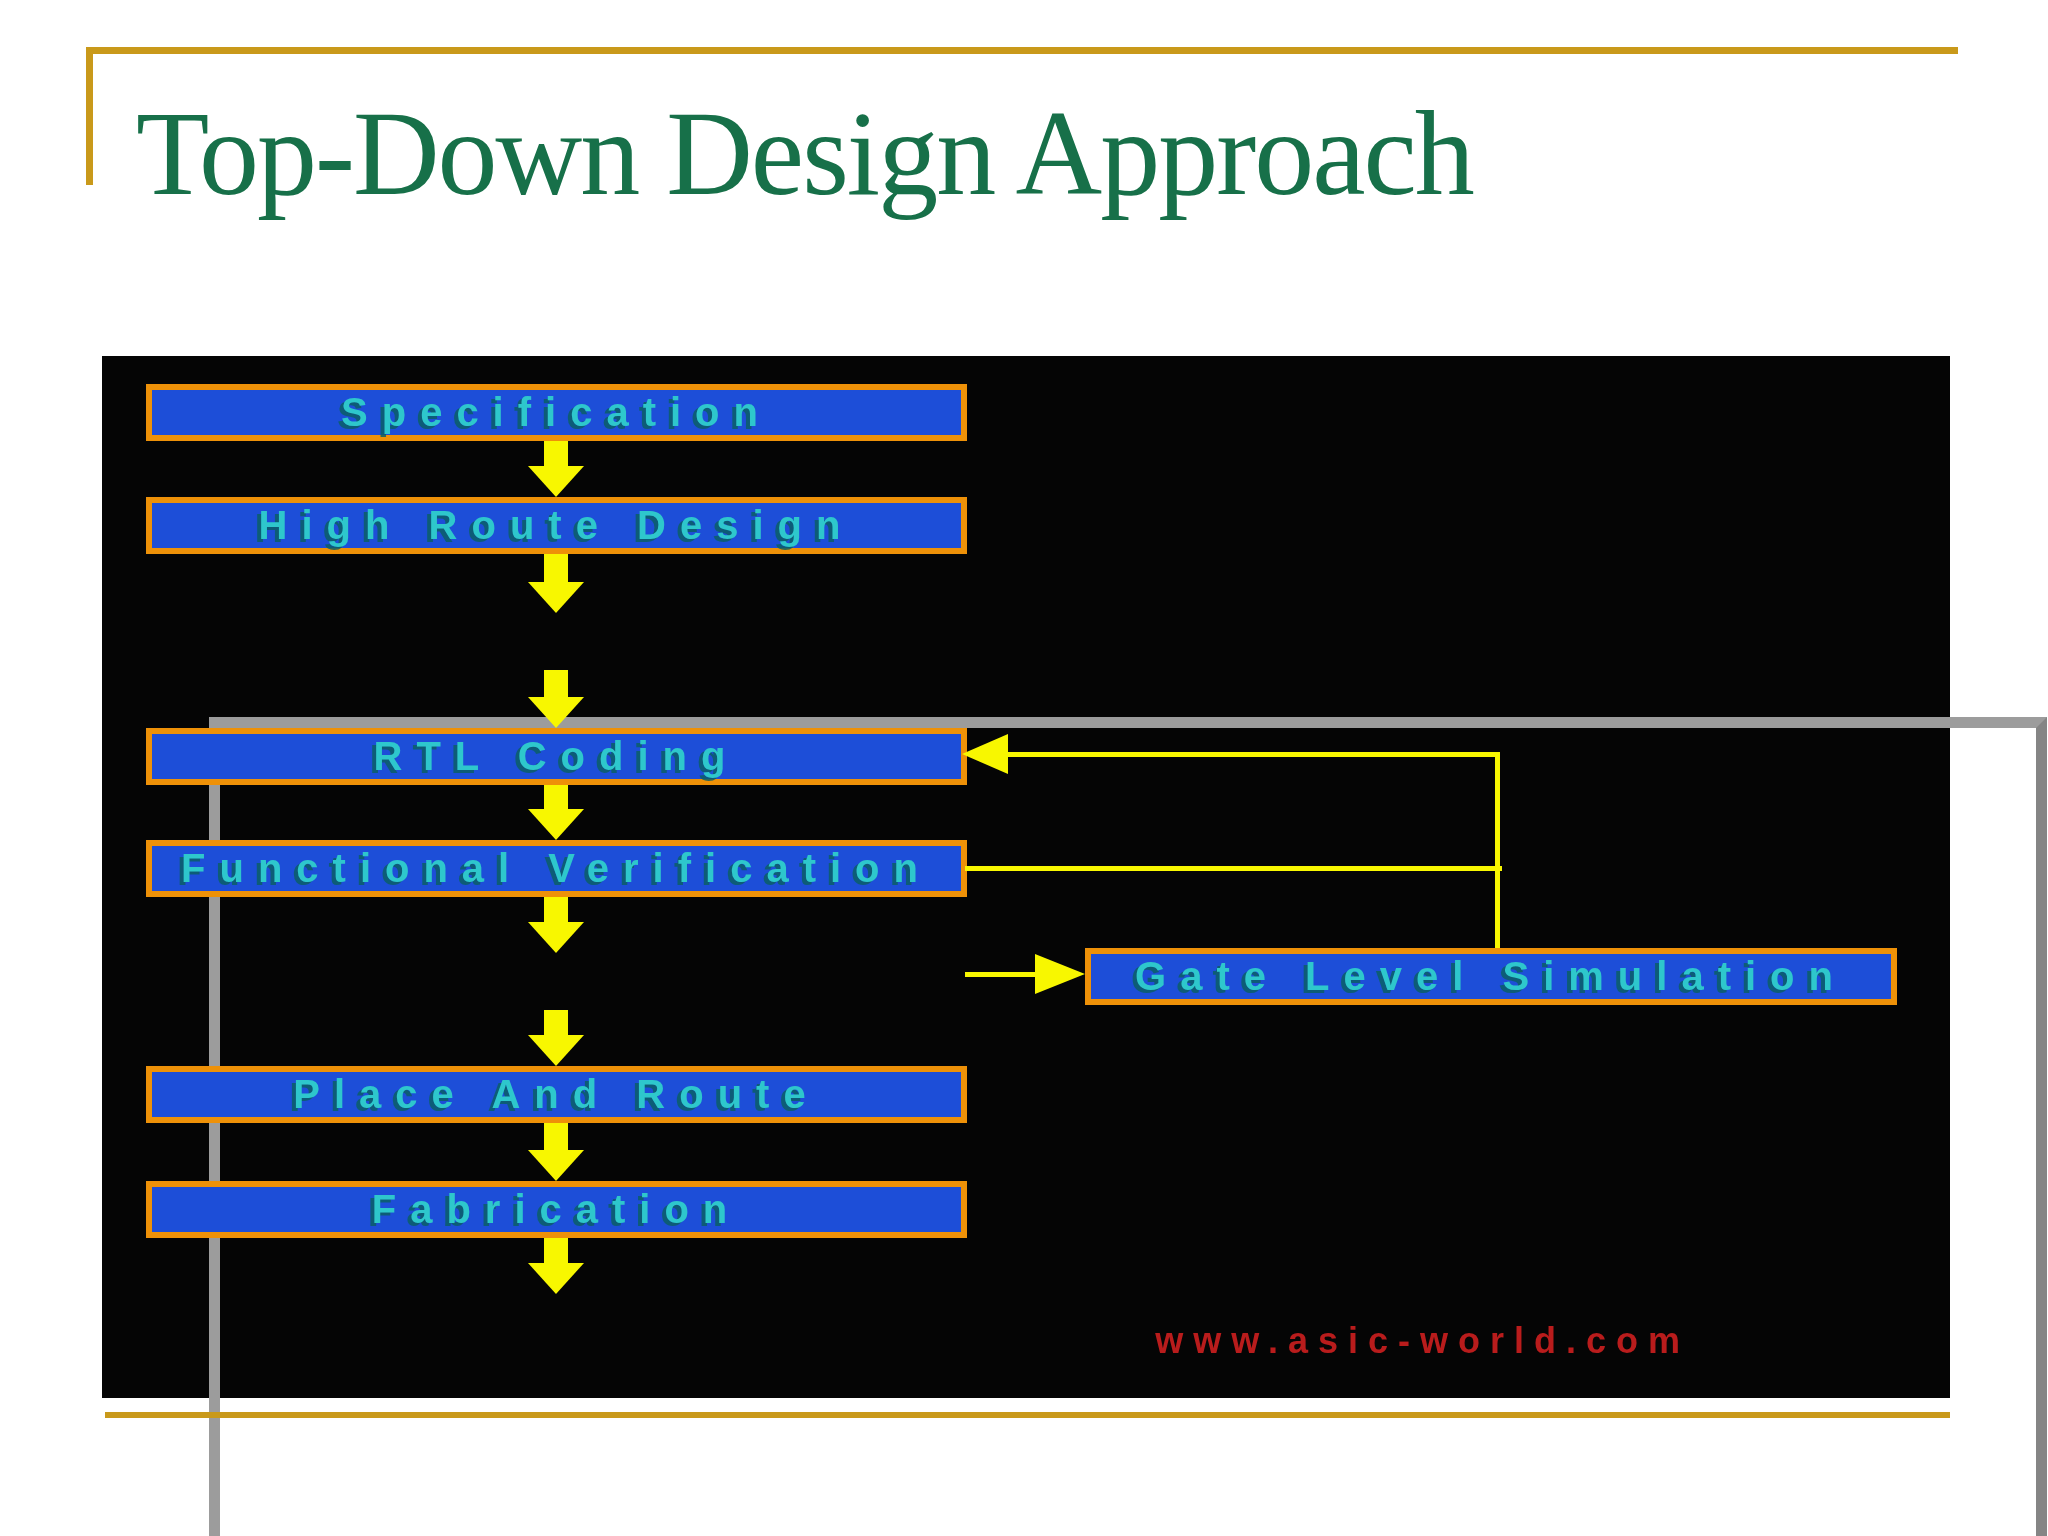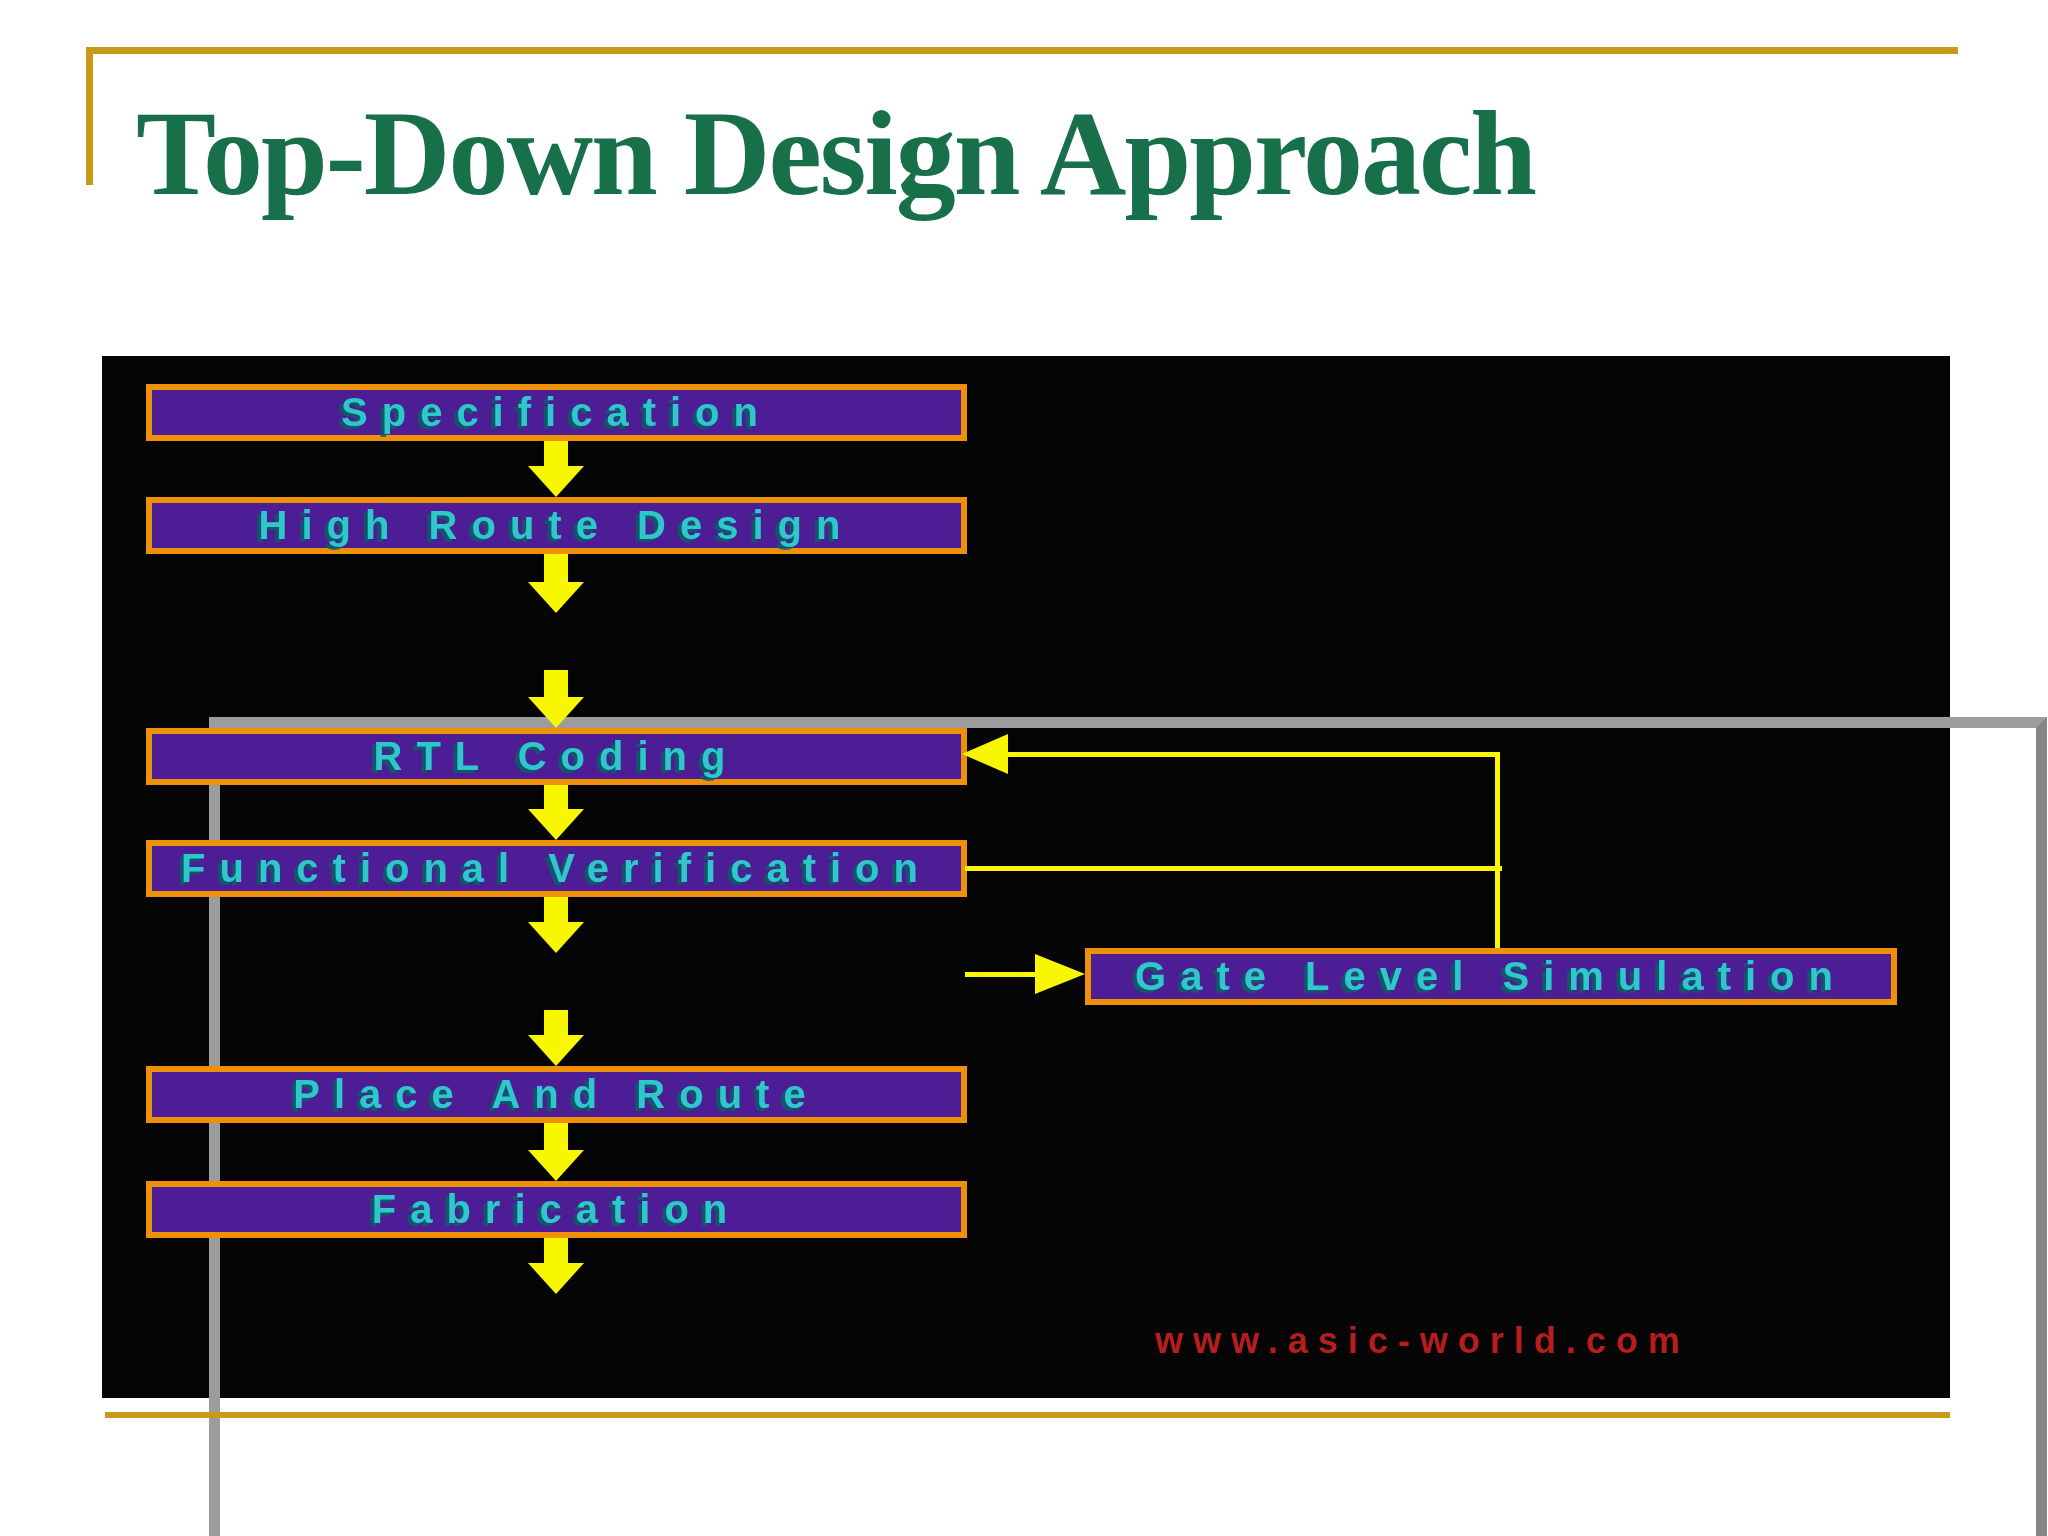--- a/index.html
+++ b/index.html
@@ -19,21 +19,21 @@
   
   .panel{position:absolute;left:102px;top:356px;width:1848px;height:1042px;background:#050505;}
   .bezel{
     position:absolute;left:107px;top:361px;width:1838px;height:1032px;
     box-sizing:border-box;border:11px solid;
     border-color:#9c9c9c #858585 #7d7d7d #9c9c9c;
   }
   
   .fbox{
     position:absolute;left:146px;width:821px;height:57px;box-sizing:border-box;
-    background:#4c1d95;border:6px solid #EE9108;
+    background:#1d4ed8;border:6px solid #EE9108;
     display:flex;align-items:flex-start;justify-content:center;
     color:#2EC7CC;font-weight:bold;font-size:40px;letter-spacing:14px;
     text-shadow:-4px 3px 0 rgba(10,95,102,.85);white-space:nowrap;
   }
   .fbox.side{left:1085px;width:812px;}
   
   .yline{position:absolute;background:#F8F700;}
   .darrow{position:absolute;width:56px;}
   .darrow .stem{position:absolute;left:16px;top:0;width:24px;background:#F8F700;}
   .darrow .head{
@@ -57,21 +57,21 @@
   }
 </style>
 </head>
 <body>
 
 <div id="stage">
 
   <div class="rule-top"></div>
   <div class="rule-left"></div>
 
-  <h1 class="slide-title" style="margin:0;font-weight:bold">Top-Down Design Approach</h1>
+  <h1 class="slide-title" style="margin:0;font-weight:normal">Top-Down Design Approach</h1>
 
   <div class="panel">
     <div class="bezel"></div>
   </div>
 
   <div class="fbox" style="top:384px">
       <span>Specification</span>
     </div>
   <div class="fbox" style="top:497px">
       <span>High Route Design</span>

